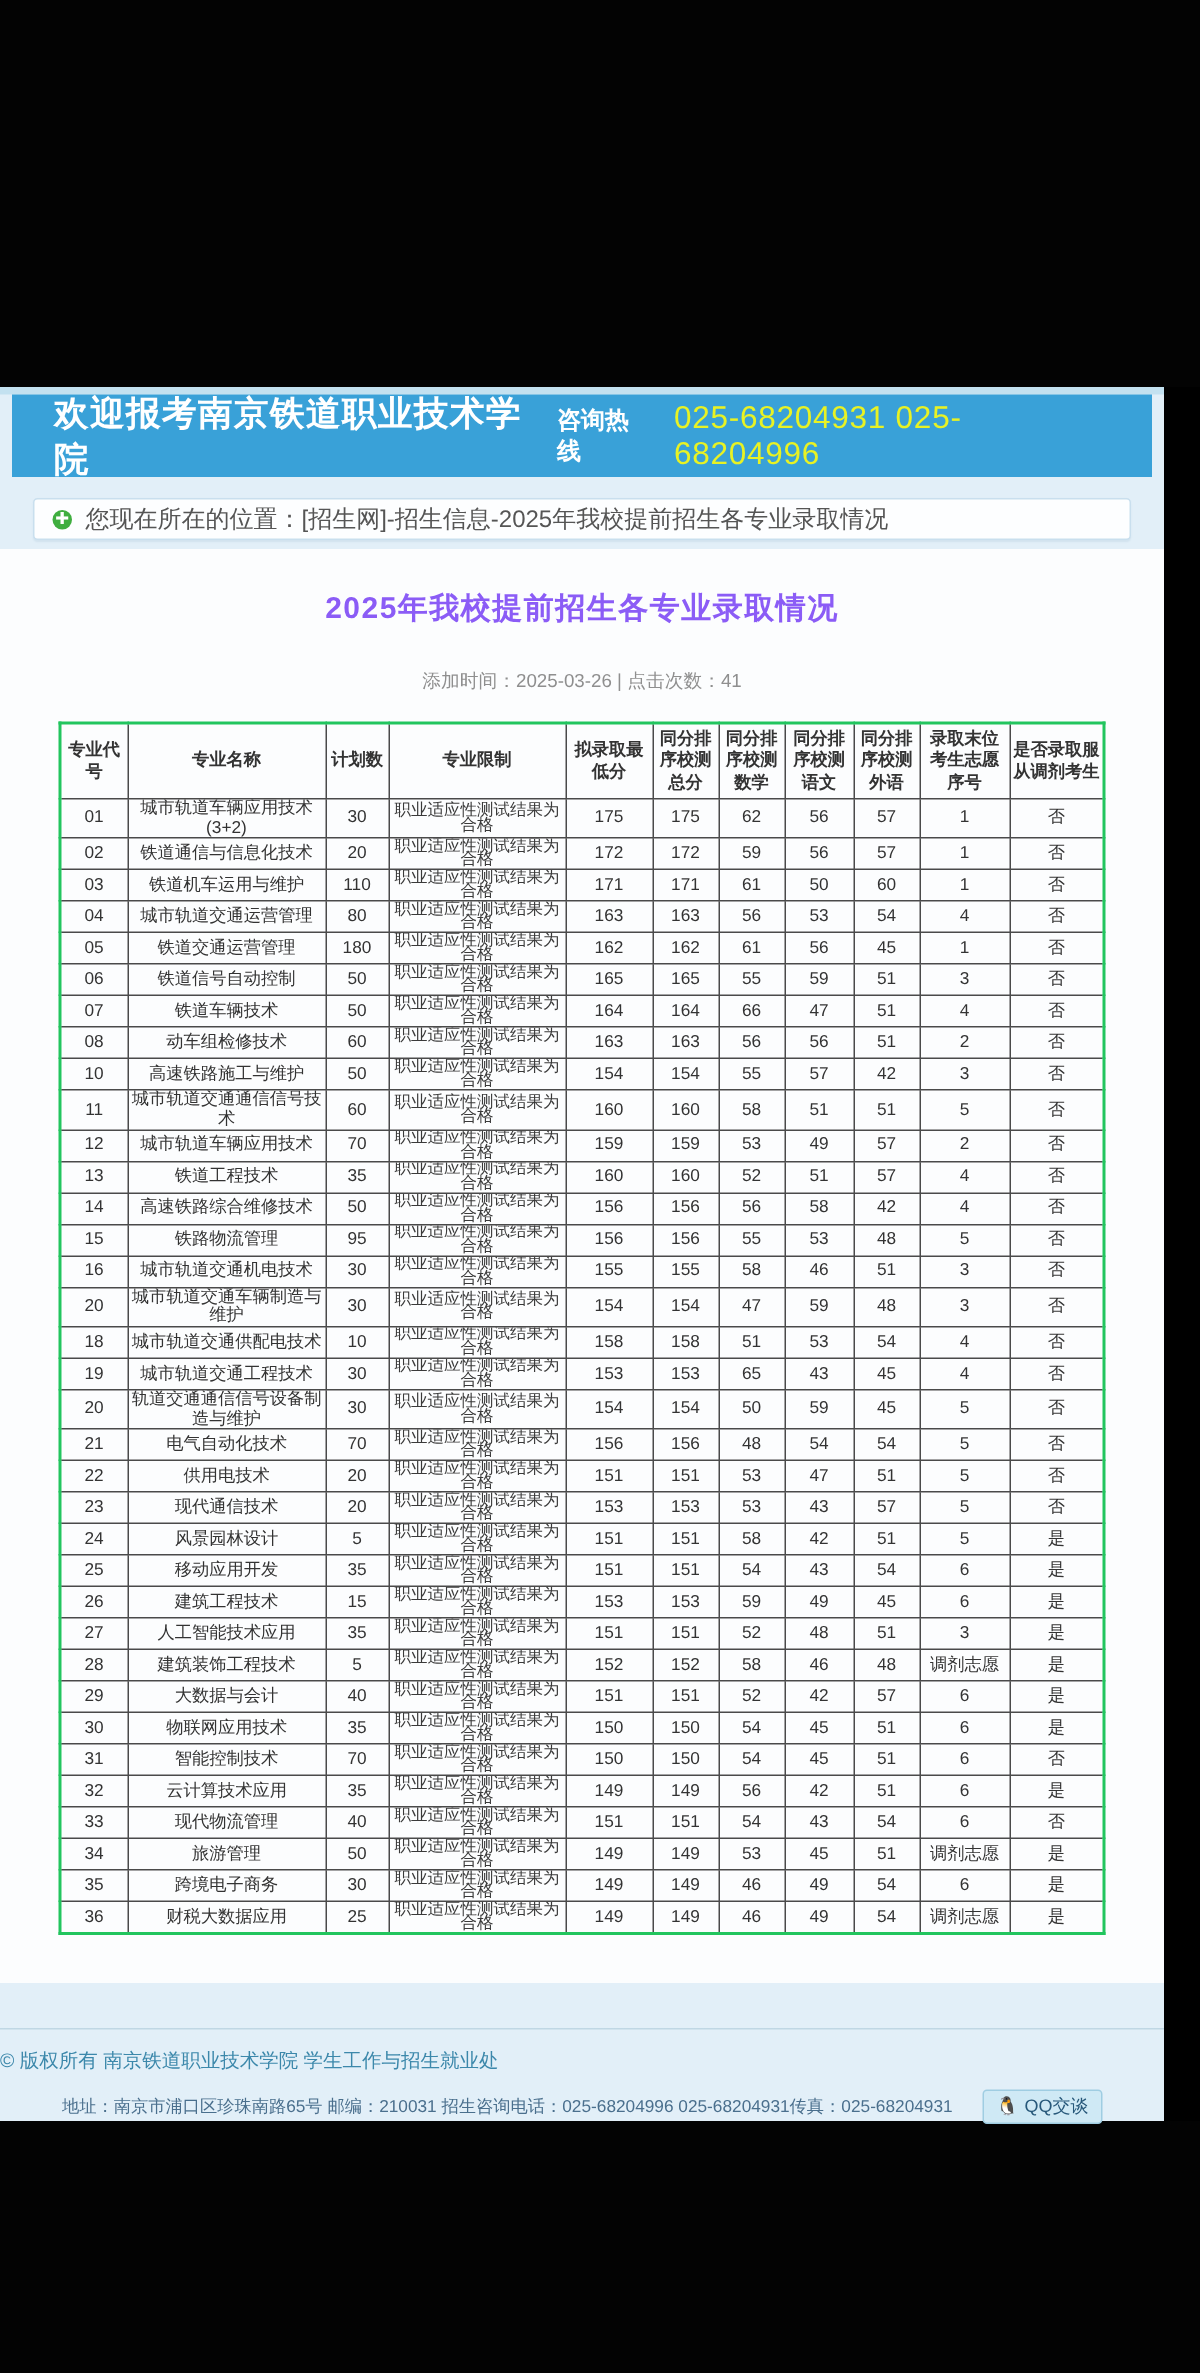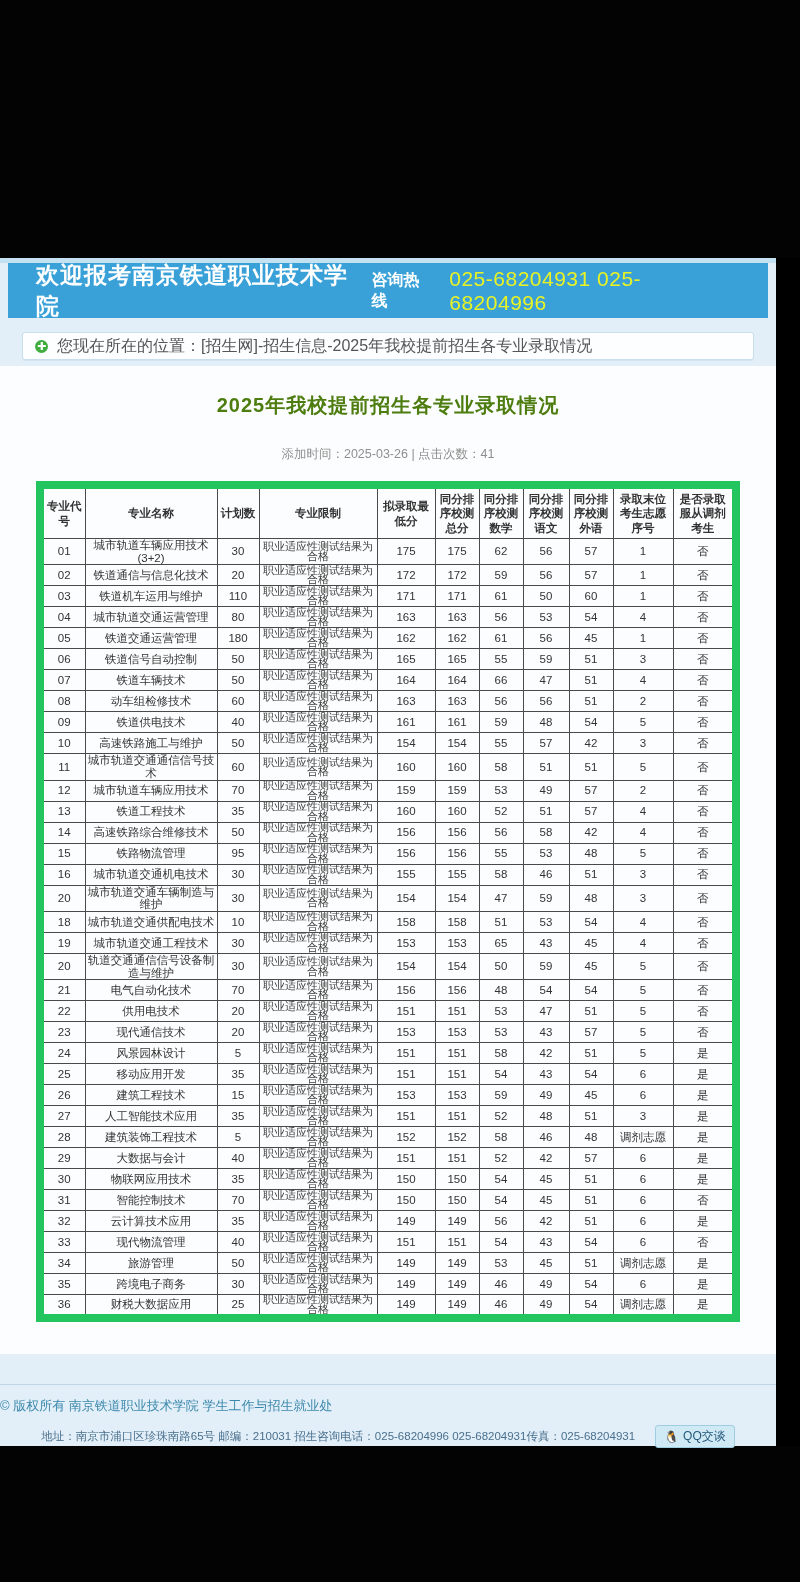--- a/index.html
+++ b/index.html
@@ -45,37 +45,37 @@
     background:#3fae3f; color:#fff;
     font-size:11px; line-height:12px; text-align:center;
     font-weight:bold; margin-right:9px; flex:0 0 auto;
   }
   .crumb-text { font-size:16px; color:#555; }
 
   
   .content { background:#fcfdfe; margin-top:6px; padding:26px 0 32px 0; }
   .article-title {
     text-align:center;
-    color:#4d7c0f;
+    color:#8b5cf6;
     font-size:20px; font-weight:bold;
     letter-spacing:1px;
   }
   .article-meta {
     text-align:center;
     color:#8f8f8f;
     font-size:12.5px;
     margin-top:27px;
   }
 
   table.adm {
     margin:18px auto 0 auto;
     border-collapse:collapse;
     table-layout:fixed;
     width:696px;
-    border:8px solid #22c55e;
+    border:2px solid #22c55e;
   }
   table.adm th, table.adm td {
     border:1px solid #4a4a4a;
     text-align:center;
     vertical-align:middle;
     color:#333;
     overflow:hidden;
   }
   table.adm th {
     font-size:11.5px; font-weight:bold;
@@ -281,33 +281,20 @@
             <td class="restrict">职业适应性测试结果为合格</td>
             <td>163</td>
             <td>163</td>
             <td>56</td>
             <td>56</td>
             <td>51</td>
             <td>2</td>
             <td>否</td>
           </tr>
           <tr>
-            <td>09</td>
-            <td>铁道供电技术</td>
-            <td>40</td>
-            <td class="restrict">职业适应性测试结果为合格</td>
-            <td>161</td>
-            <td>161</td>
-            <td>59</td>
-            <td>48</td>
-            <td>54</td>
-            <td>5</td>
-            <td>否</td>
-          </tr>
-          <tr>
             <td>10</td>
             <td>高速铁路施工与维护</td>
             <td>50</td>
             <td class="restrict">职业适应性测试结果为合格</td>
             <td>154</td>
             <td>154</td>
             <td>55</td>
             <td>57</td>
             <td>42</td>
             <td>3</td>

